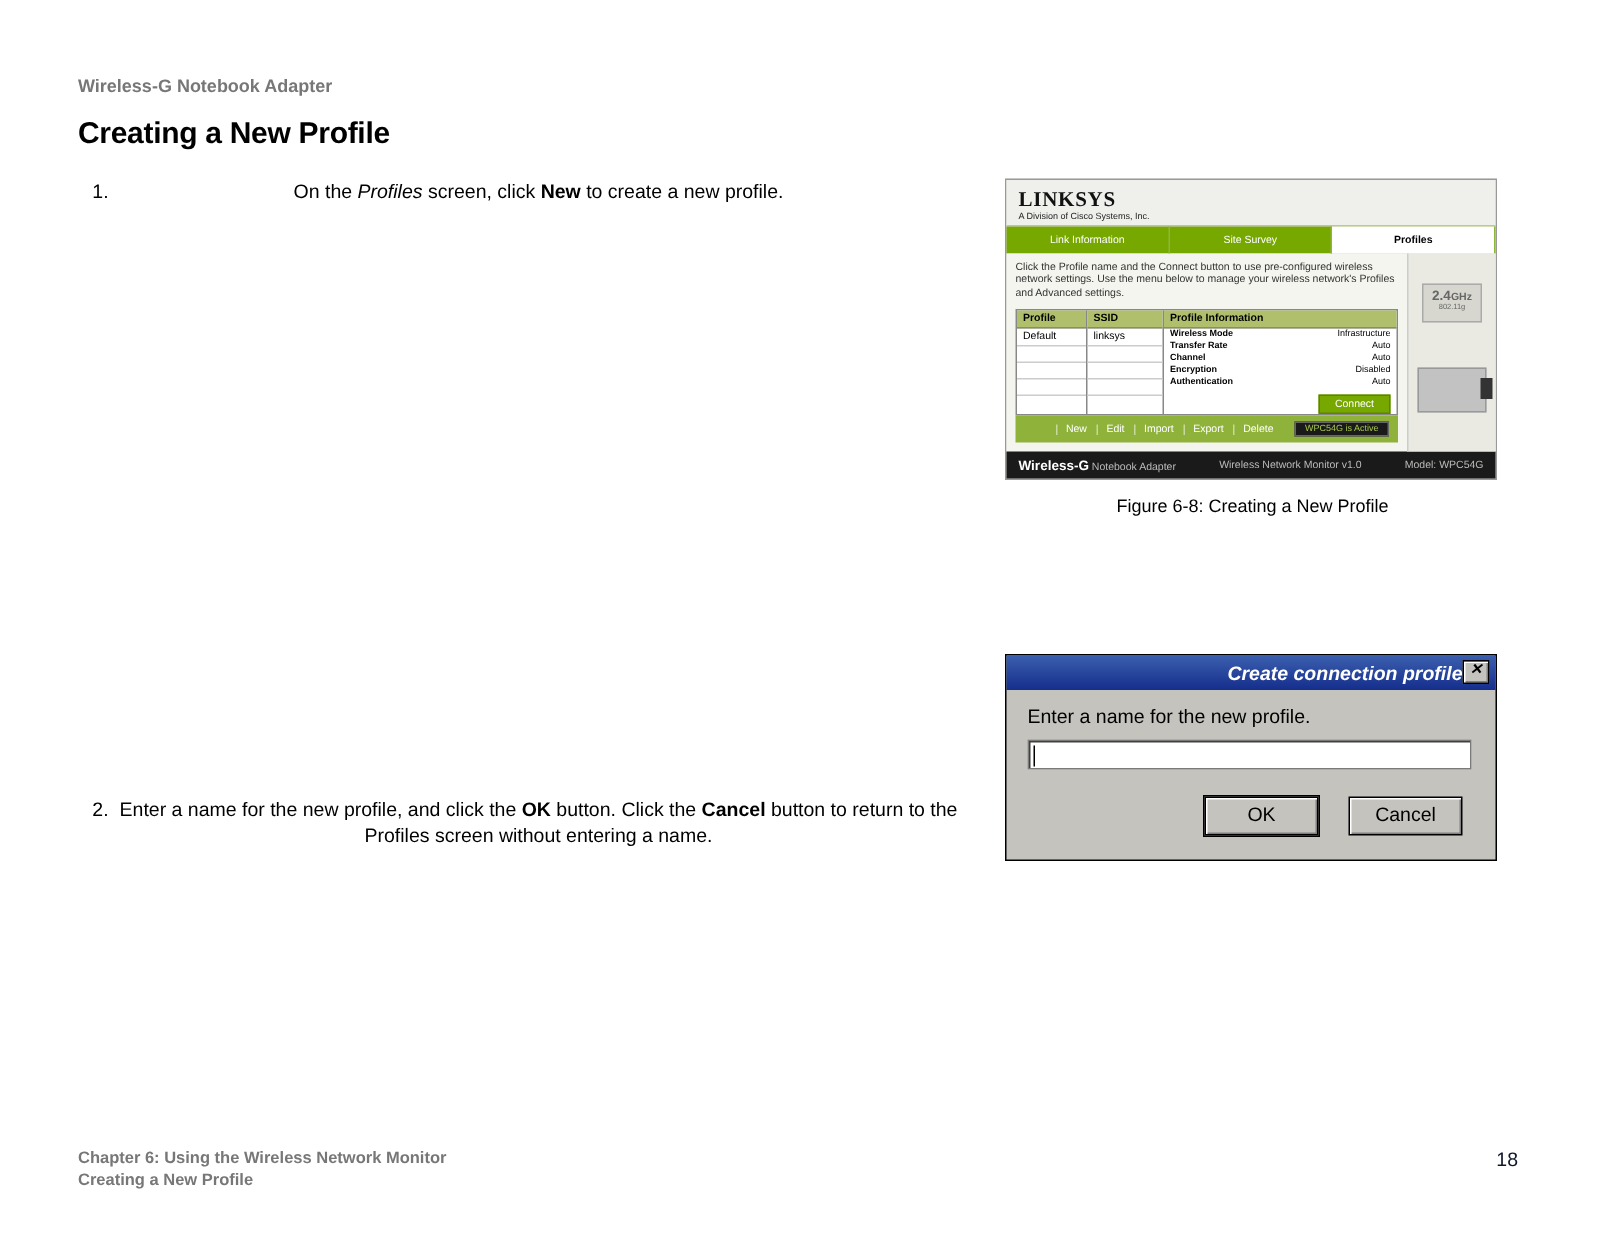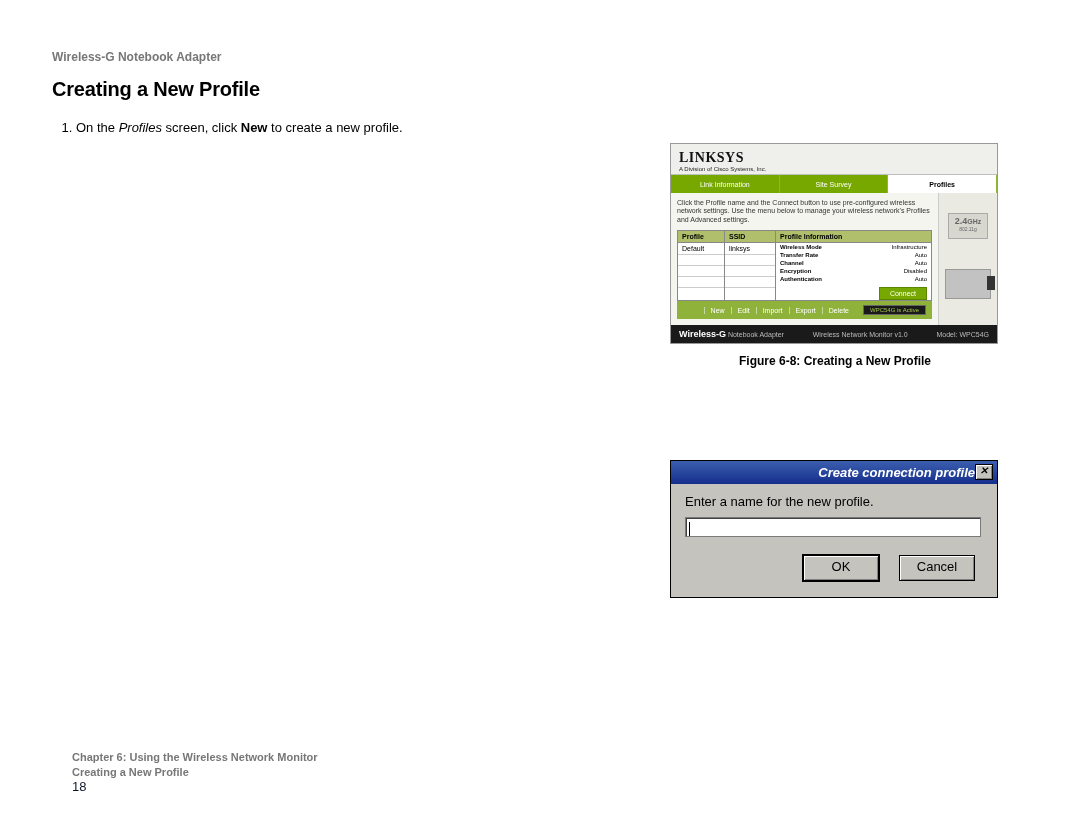--- a/index.html
+++ b/index.html
@@ -36,35 +36,35 @@
     display: flex;
     gap: 28px;
   }
   .col-left {
     width: 590px;
     font-size: 12px;
     line-height: 1.35;
   }
   .col-right {
     width: 330px;
-    margin-top: 24px;
   }
   ol.steps {
     margin: 0;
     padding-left: 24px;
   }
   ol.steps li {
     margin-bottom: 6px;
     font-family: "Arial Narrow", Arial, sans-serif;
     font-size: 13px;
+    text-align: center;
   }
   .spacer-1 { height: 388px; }
   .caption {
     font-size: 12px;
-    font-weight: bold;
+    font-weight: normal;
     text-align: center;
     margin-top: 10px;
   }
 
   
   .fig-profiles {
     width: 326px;
     border: 1px solid #999;
     background: #efefe9;
     font-size: 8px;
@@ -312,29 +312,28 @@
     font-size: 13px;
     text-align: center;
     line-height: 22px;
   }
   .fig-dialog .dlg-btn.primary {
     box-shadow: 0 0 0 1px #000, inset 1px 1px 0 #fff, inset -1px -1px 0 #808080;
   }
 
   .page-footer {
     position: absolute;
-    left: 72px;
+    left: 52px;
     right: 68px;
     bottom: 40px;
     font-size: 11px;
     font-weight: bold;
     color: #777;
     display: flex;
     justify-content: space-between;
-    flex-direction: column;
   }
   .page-footer .lines div { line-height: 1.3; }
   .page-footer .pnum {
     font-size: 13px;
     color: #0f172a;
     font-weight: normal;
   }
 </style>
 </head>
 <body>
@@ -347,20 +346,25 @@
 
   <div class="columns">
 
     <div class="col-left">
       <ol class="steps">
         <li>
           <span>On the </span><em>Profiles</em><span> screen, click </span><b>New</b><span> to create a new profile.</span>
         </li>
       </ol>
       <div class="spacer-1"></div>
+      <ol class="steps" start="2">
+        <li>
+          <span>Enter a name for the new profile, and click the </span><b>OK</b><span> button. Click the </span><b>Cancel</b><span> button to return to the Profiles screen without entering a name.</span>
+        </li>
+      </ol>
     </div>
 
     <div class="col-right">
 
       <div class="fig-profiles">
         <div class="topbar">
           <div class="brand">LINKSYS</div>
           <div class="brand-sub">A Division of Cisco Systems, Inc.</div>
         </div>
         <div class="tabs">

